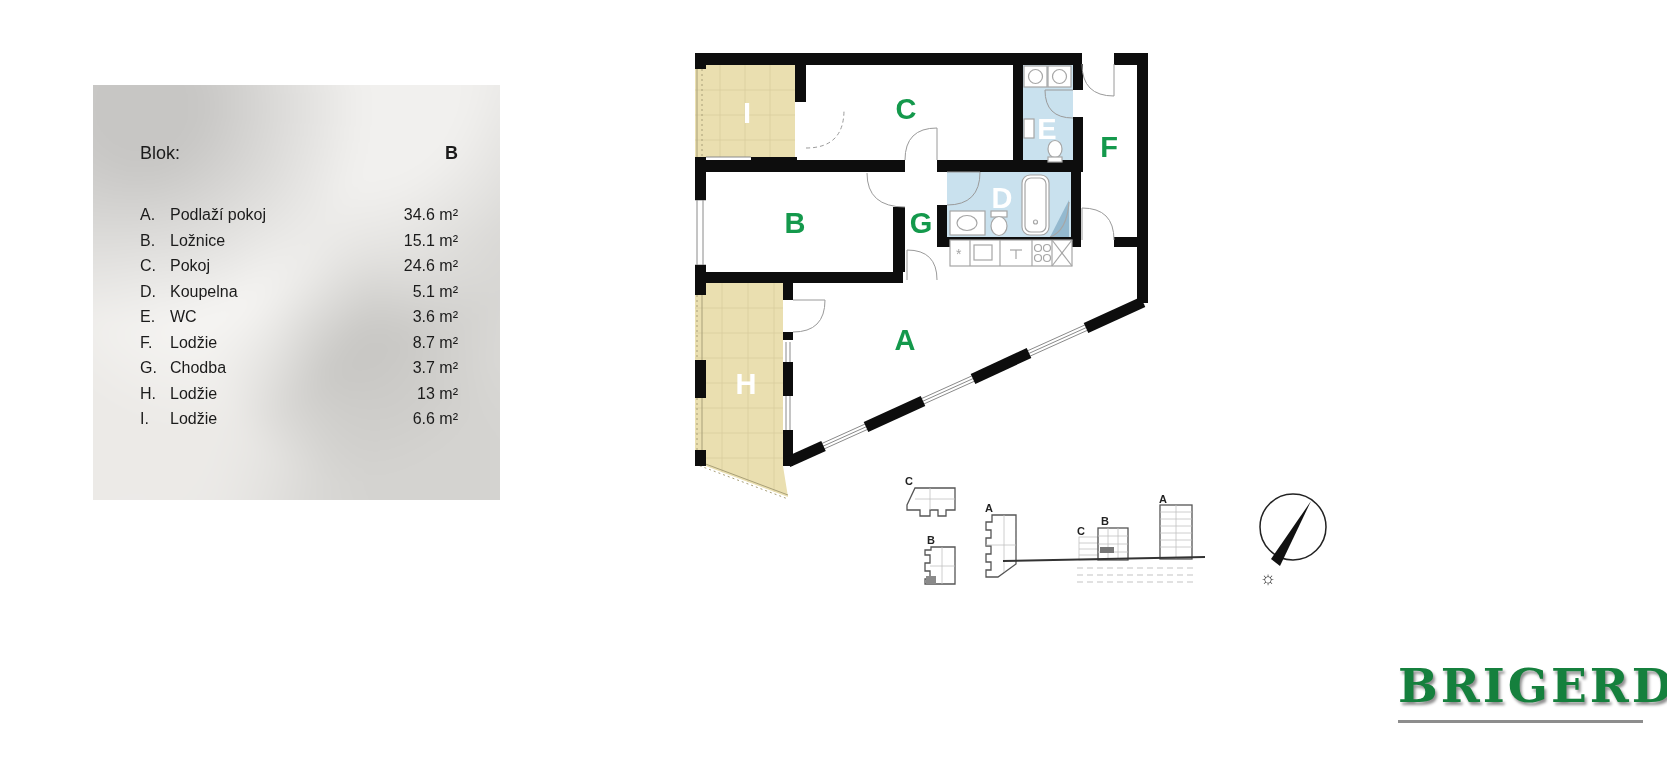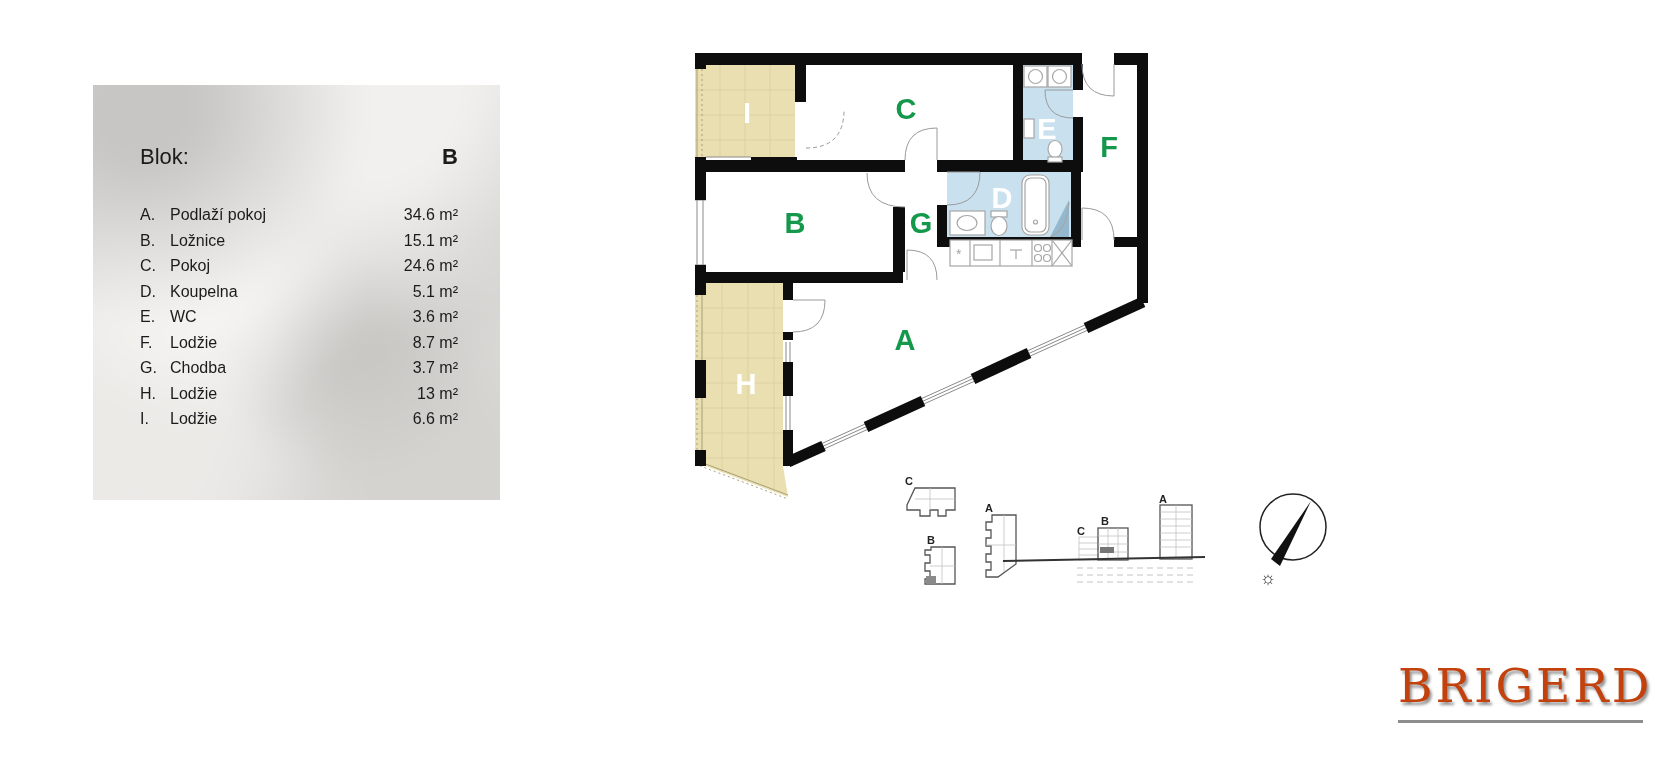--- a/index.html
+++ b/index.html
@@ -13,21 +13,21 @@
       radial-gradient(circle at 18% 12%, #c7c6c4 0 9%, transparent 38%),
       radial-gradient(circle at 65% 8%,  #f1f0ee 0 18%, transparent 45%),
       radial-gradient(circle at 88% 28%, #cfcecb 0 10%, transparent 33%),
       radial-gradient(circle at 30% 42%, #f6f5f3 0 14%, transparent 40%),
       radial-gradient(circle at 62% 58%, #c9c8c5 0 11%, transparent 36%),
       radial-gradient(circle at 12% 72%, #eceae7 0 14%, transparent 40%),
       radial-gradient(circle at 78% 86%, #d4d3d0 0 12%, transparent 40%),
       linear-gradient(135deg,#dcdbd9,#edecea 55%,#d6d5d2);
   }
   .panel-content { position:relative; z-index:1; padding:58px 42px 0 47px; color:#1b1b1b; }
-  .field-row { display:flex; align-items:center; height:28px; font-size:22px; }
+  .field-row { display:flex; align-items:flex-start; height:28px; font-size:18px; }
   .f-label { font-weight:400; }
   .f-value { margin-left:auto; font-weight:700; }
   .rooms { margin-top:35px; }
   .room-row { display:flex; align-items:baseline; height:25.5px; font-size:16px; }
   .r-letter { width:30px; font-weight:400; }
   .r-name { flex:1; font-weight:400; }
   .r-area { font-weight:400; }
 
   
   .plan-svg { position:absolute; left:650px; top:40px; width:680px; height:560px; }
@@ -40,22 +40,22 @@
   .door { stroke:#9a9a9a; stroke-width:1; fill:none; }
   .ddash { stroke:#9a9a9a; stroke-width:1; fill:none; stroke-dasharray:4 3; }
   .plan-label { font-family:"Liberation Sans",sans-serif; font-weight:bold; font-size:29px; text-anchor:middle; }
   .key-label { font-family:"Liberation Sans",sans-serif; font-weight:bold; font-size:11px; fill:#222; }
   .key-line { stroke:#555; stroke-width:1.3; fill:none; }
   .key-light { stroke:#c2c2c2; stroke-width:0.8; fill:none; }
   .key-dash { stroke:#c3c3c3; stroke-width:1; fill:none; stroke-dasharray:6 4; }
 
   
   .brand { position:absolute; left:1398px; top:660px; width:245px; text-align:center; }
-  .brand-text { font-family:"DejaVu Serif", serif; font-size:47px; font-weight:400; letter-spacing:3px;
-    color:#c2410c; text-shadow:2px 3px 3px #8f8f8f; line-height:1.1; }
+  .brand-text { font-family:"DejaVu Serif", serif; font-size:47px; font-weight:700; letter-spacing:3px;
+    color:#15803d; text-shadow:2px 3px 3px #8f8f8f; line-height:1.1; }
   .brand-rule { height:3px; background:#8d8d8d; margin-top:8px; }
 </style>
 </head>
 <body>
 
 <div class="screen">
 
   <div class="info-panel">
     <div class="panel-bg"></div>
     <div class="panel-content">

